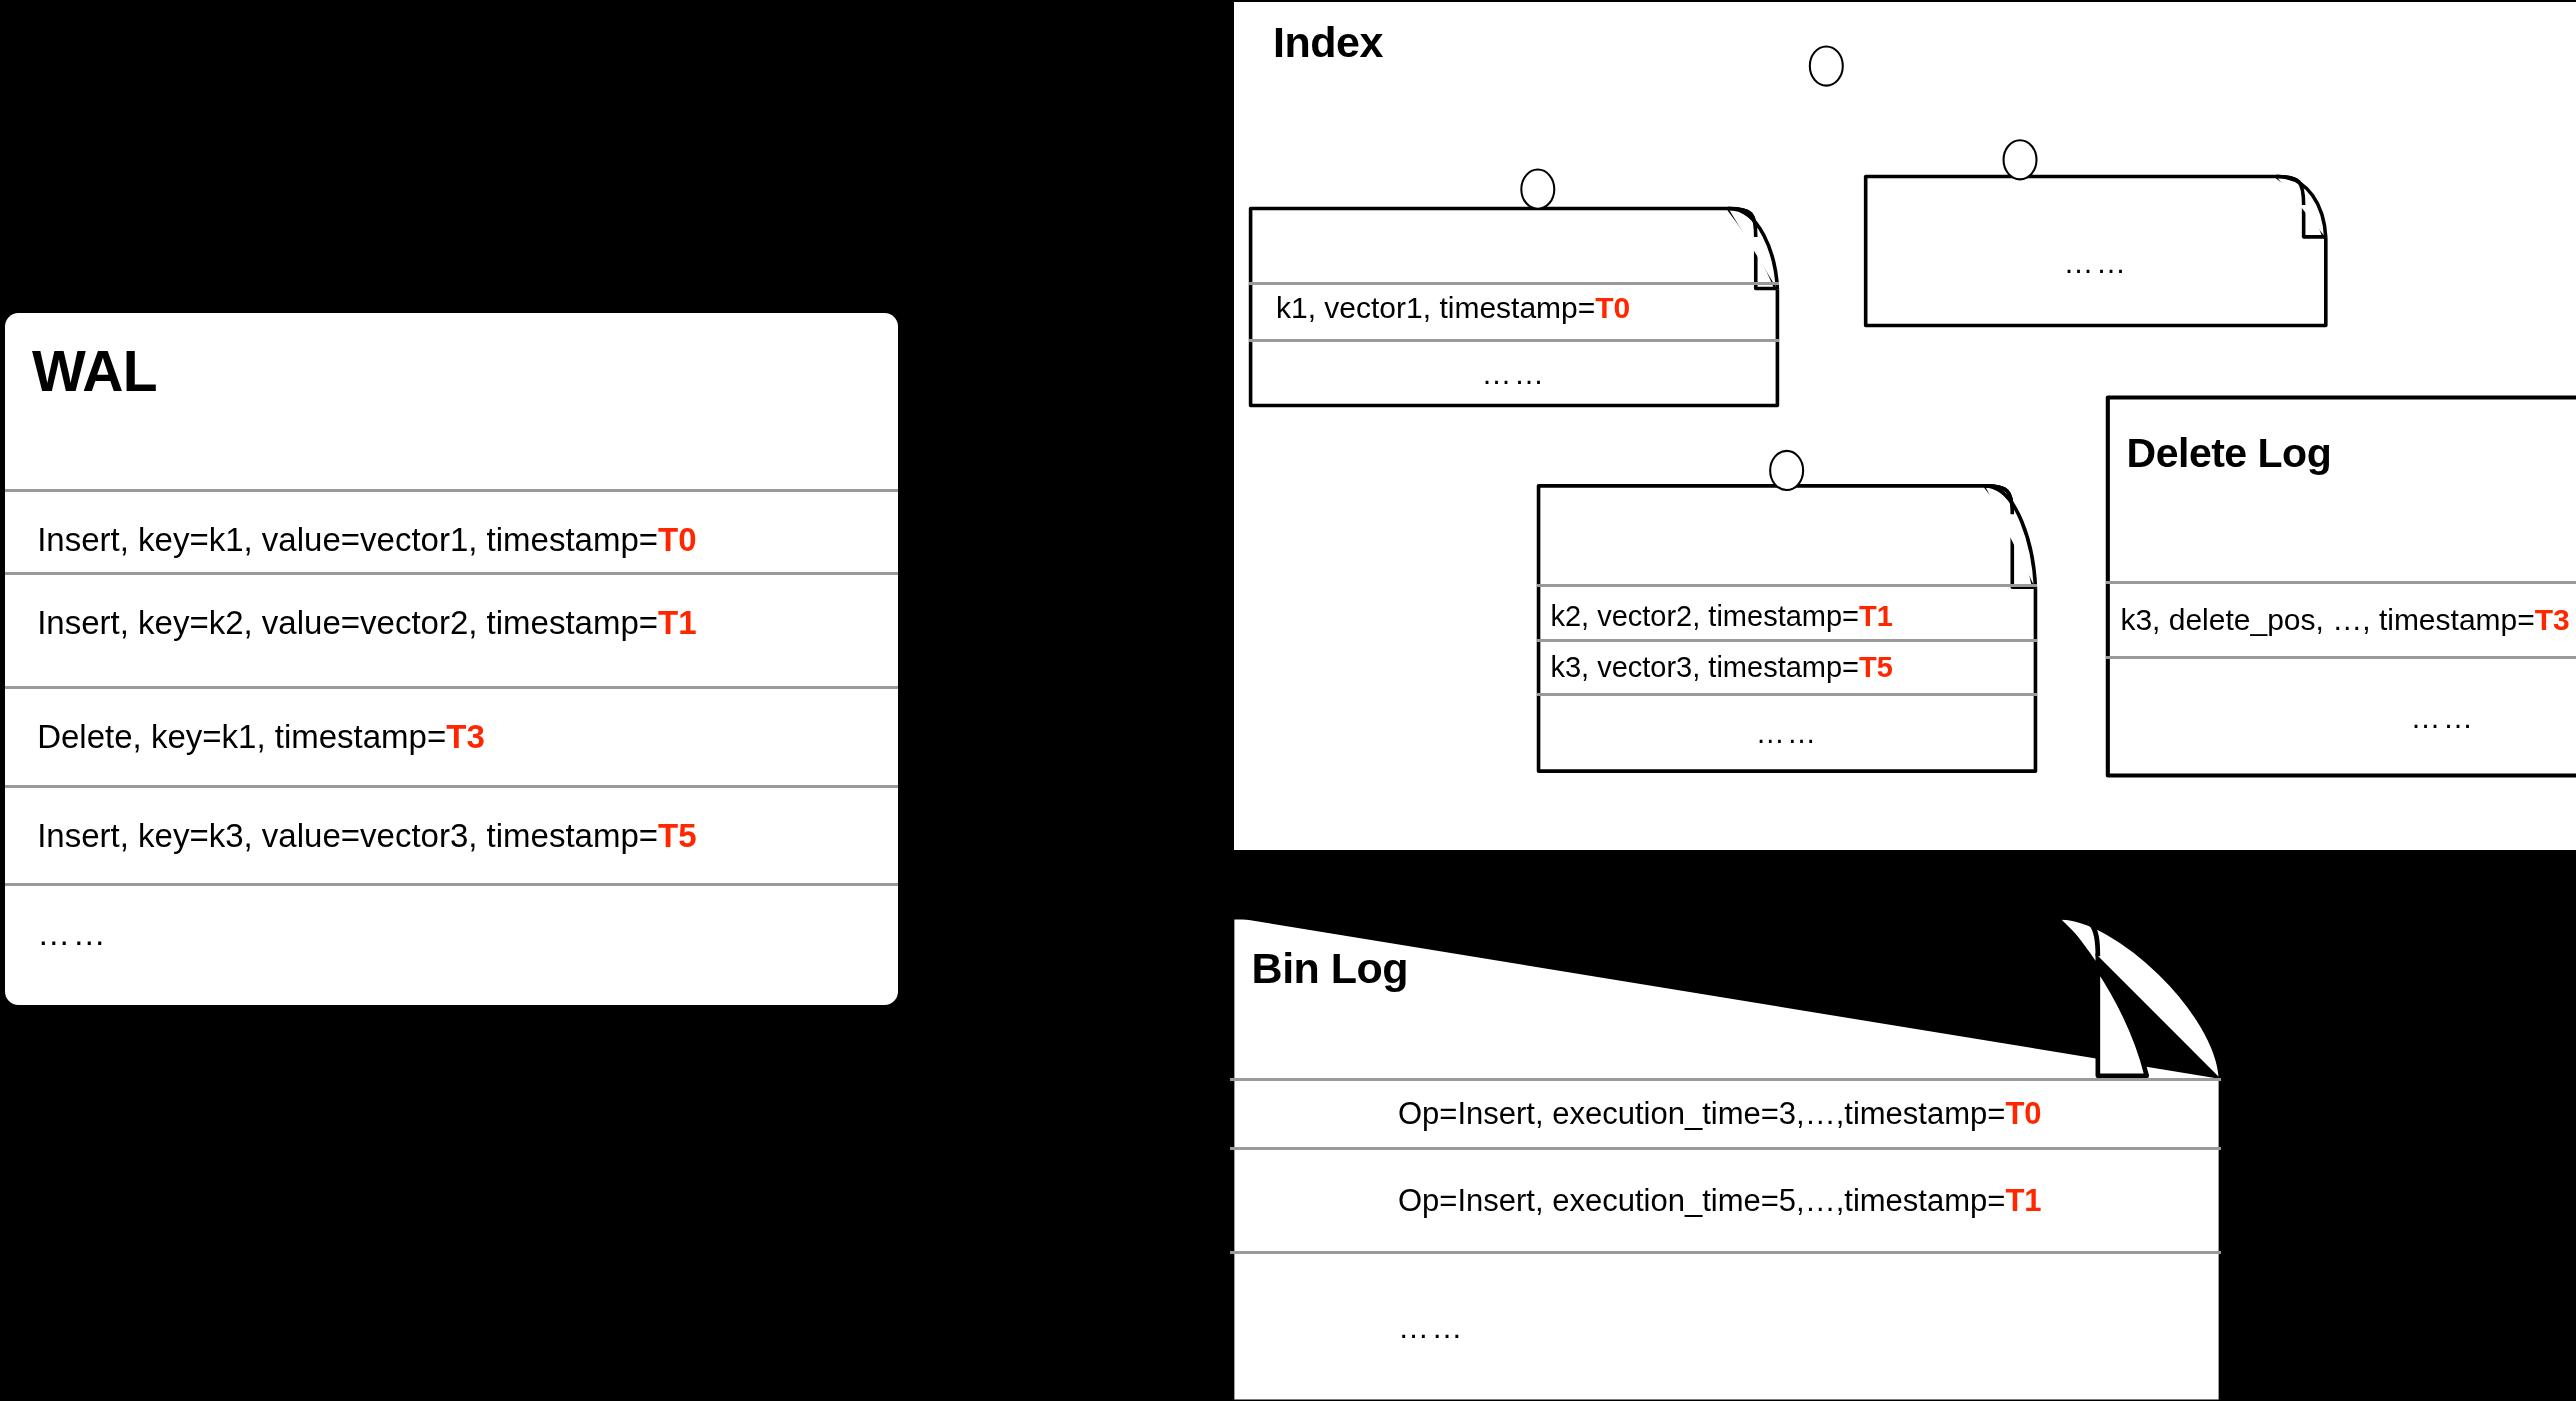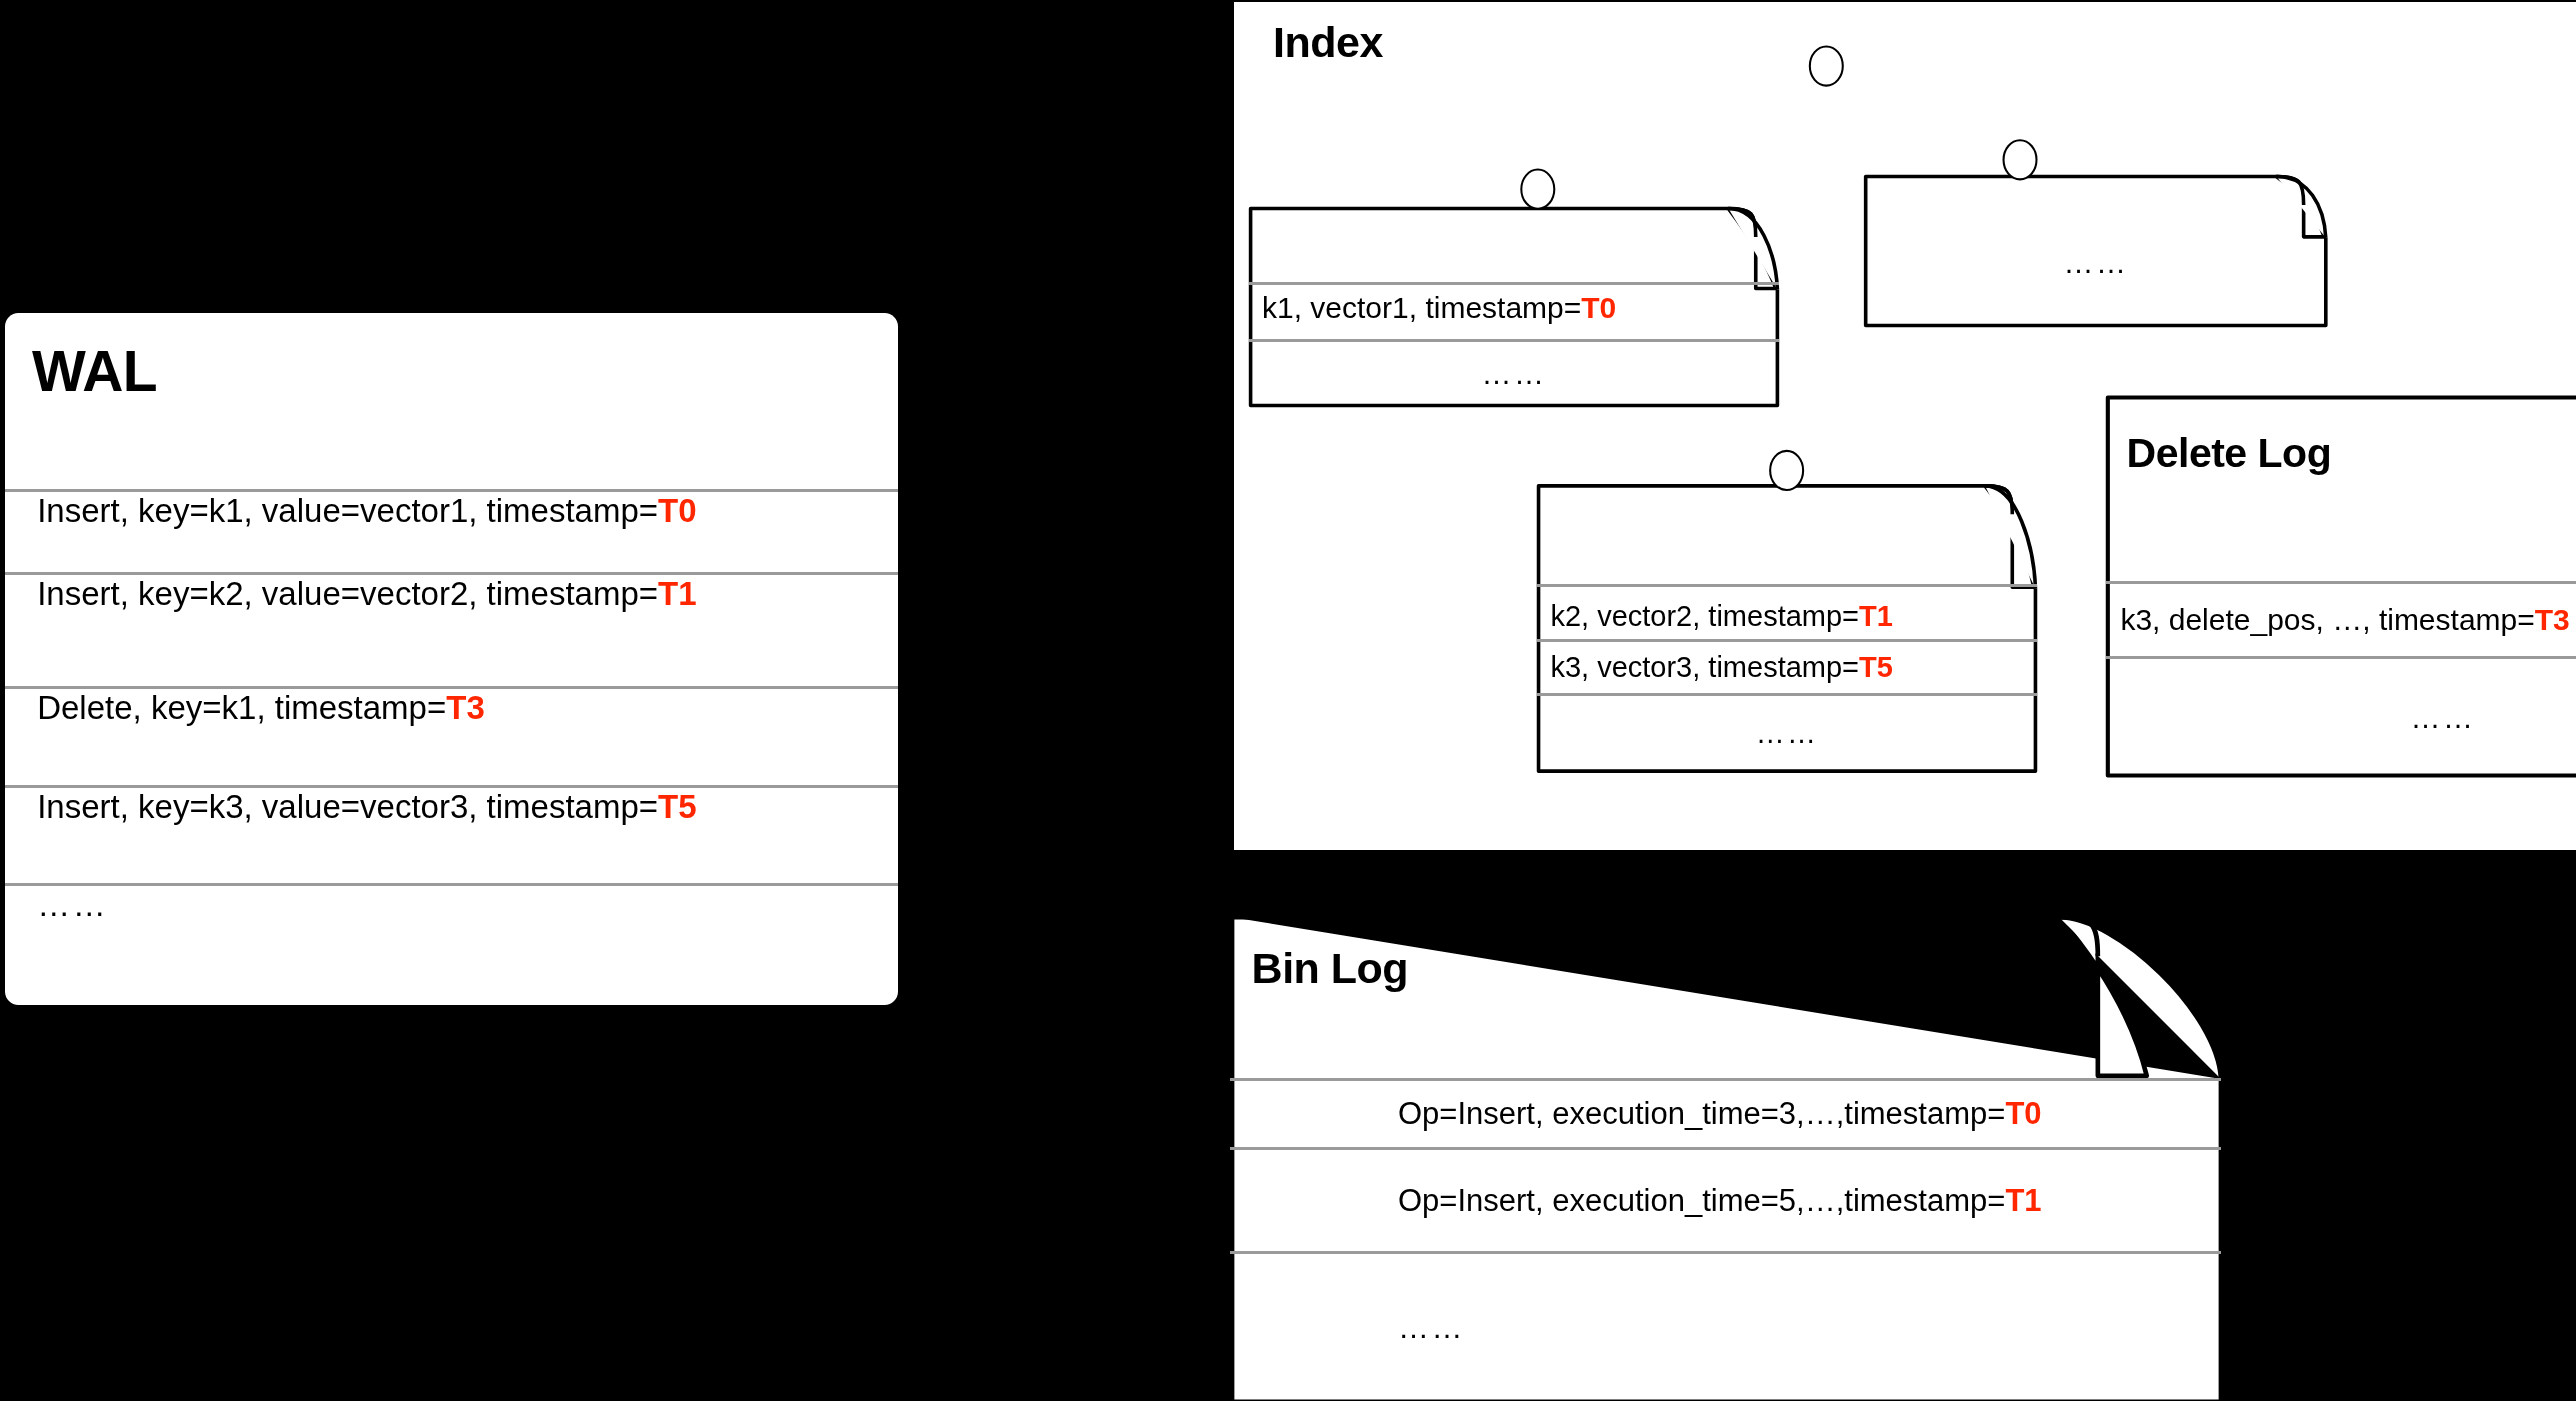--- a/index.html
+++ b/index.html
@@ -47,21 +47,21 @@
   .wal-title   { left: 32px;  top: 343px;  font-size: 57px; }
   .index-title { left: 1273px; top: 20.6px;  font-size: 43px; }
   .delete-title{ left: 1515px; top: 49px;  font-size: 41px; }
   .binlog-title{ left: 31px;  top: 36px;   font-size: 41px; }
 
   
   .row {
     position: absolute;
     box-sizing: border-box;
     display: flex;
-    align-items: flex-start;
+    align-items: center;
     border-top: 3.6px solid #9a9a9a;
     color: #000000;
     white-space: nowrap;
   }
   .row .txt { display: inline-block; }
   .ts {
     color: #ff2600;
     font-weight: bold;
   }
   .dots {
@@ -167,21 +167,21 @@
 <div class="panel-title index-title">Index</div>
 
 <div class="card" style="left:1249px; top:207px; width:530px; height:200px;">
   <svg class="cardshape" width="530" height="200" viewBox="0 0 1028 388">
     <path d="M 3 3 L 930 3 C 975 3 983 12 983 58 L 983 158 L 1022 158 C 1000 100 962 45 930 3 Z
              M 3 3 L 3 385 L 1025 385 L 1025 160" fill="#ffffff" stroke="#000000" stroke-width="7" stroke-linejoin="round"></path>
     <path d="M 930 3 C 990 3 1022 90 1025 160" fill="#ffffff" stroke="#000000" stroke-width="7"></path>
     <path d="M 983 58 C 983 12 975 3 930 3" fill="none" stroke="#000000" stroke-width="7"></path>
   </svg>
   <div class="card-rows">
-    <div class="card-row" style="left:0; top:75px; width:530px; height:49px; padding-left:13px; font-size:30px;">
+    <div class="card-row" style="left:0; top:75px; width:530px; height:49px; padding-left:27px; font-size:30px;">
       <span class="txt">k1, vector1, timestamp=</span>
         <span class="ts">T0</span>
     </div>
     <div class="card-row center" style="left:0; top:132px; width:530px; height:66px; font-size:30px;">
       <span class="txt dots">……</span>
     </div>
   </div>
 </div>
 
 <div class="card" style="left:1864px; top:175px; width:464px; height:152px;">

